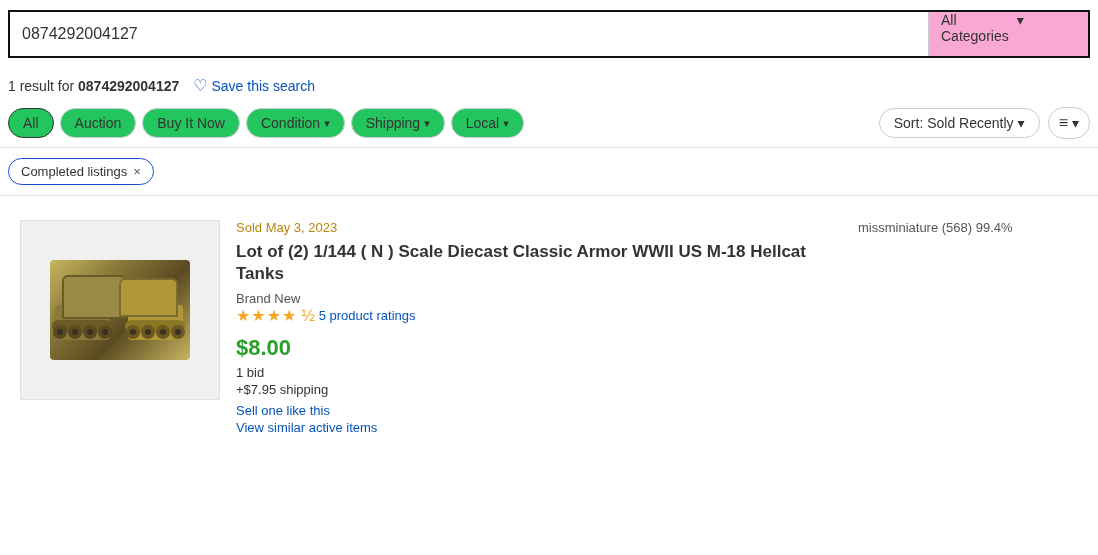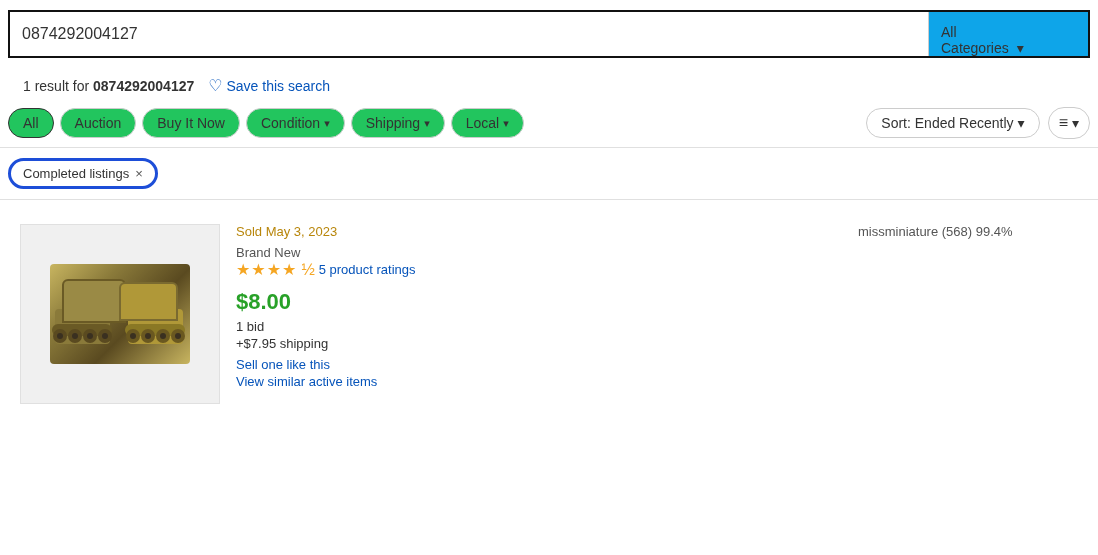--- a/index.html
+++ b/index.html
@@ -15,33 +15,33 @@
     .search-input {
       flex: 1;
       border: none;
       outline: none;
       padding: 0 12px;
       font-size: 16px;
       color: #333;
     }
     .category-wrapper {
       display: flex;
-      align-items: flex-end;
-      background: #0ea5e9;
+      align-items: flex-start;
+      background: #f9a8d4;
       border-left: 1px solid #ccc;
       padding: 0 12px;
       min-width: 160px;
       cursor: pointer;
     }
     .category-wrapper span { flex: 1; font-size: 14px; }
     .chevron-down { font-size: 12px; margin-left: 8px; }
 
     
     .results-header {
-      padding: 8px 8px 4px 23px;
+      padding: 8px 8px 4px 8px;
       font-size: 14px;
       color: #333;
     }
     .results-header strong { font-weight: bold; }
     .save-search-link {
       color: #0654ba;
       text-decoration: none;
       margin-left: 10px;
       font-size: 14px;
       display: inline-flex;
@@ -110,21 +110,21 @@
 
     
     .active-filters {
       padding: 10px 8px;
       display: flex;
       gap: 8px;
       flex-wrap: wrap;
       border-bottom: 1px solid #e0e0e0;
     }
     .active-filter-tag {
-      border: 3px solid #1d4ed8;
+      border: 1px solid #1d4ed8;
       border-radius: 20px;
       padding: 5px 12px;
       font-size: 13px;
       display: flex;
       align-items: center;
       gap: 6px;
       cursor: pointer;
     }
     .active-filter-tag .close { font-size: 13px; color: #555; }
 
@@ -284,21 +284,21 @@
   <button class="filter-btn">
     <span>Shipping</span>
     <span class="chevron filter-chevron">▾</span>
   </button>
   <button class="filter-btn">
     <span>Local</span>
     <span class="chevron filter-chevron">▾</span>
   </button>
   <div class="sort-section">
     <button class="sort-btn">
-      <span>Sort: Ended Recently</span>
+      <span>Sort: Sold Recently</span>
       <span>▾</span>
     </button>
     <button class="view-btn">
       <span style="font-size:16px;">≡</span>
       <span>▾</span>
     </button>
   </div>
 </div>
 
 <div class="active-filters">
@@ -340,20 +340,21 @@
           <circle cx="83" cy="72" r="3" fill="#3a3020"></circle>
           <circle cx="98" cy="72" r="3" fill="#3a3020"></circle>
           <circle cx="113" cy="72" r="3" fill="#3a3020"></circle>
           <circle cx="128" cy="72" r="3" fill="#3a3020"></circle>
         </svg>
       </div>
     </div>
 
     <div class="listing-details">
       <div class="sold-date">Sold May 3, 2023</div>
+      <div class="listing-title">Lot of (2) 1/144 ( N ) Scale Diecast Classic Armor WWII US M-18 Hellcat Tanks</div>
       <div class="listing-condition">Brand New</div>
       <div class="star-rating">
         <span class="stars">★★★★</span>
         <span class="half-star">½</span>
         <a href="#" class="rating-link">5 product ratings</a>
       </div>
       <div class="listing-price">$8.00</div>
       <div class="listing-bids">1 bid</div>
       <div class="listing-shipping">+$7.95 shipping</div>
       <a href="#" class="listing-action-link">Sell one like this</a>

